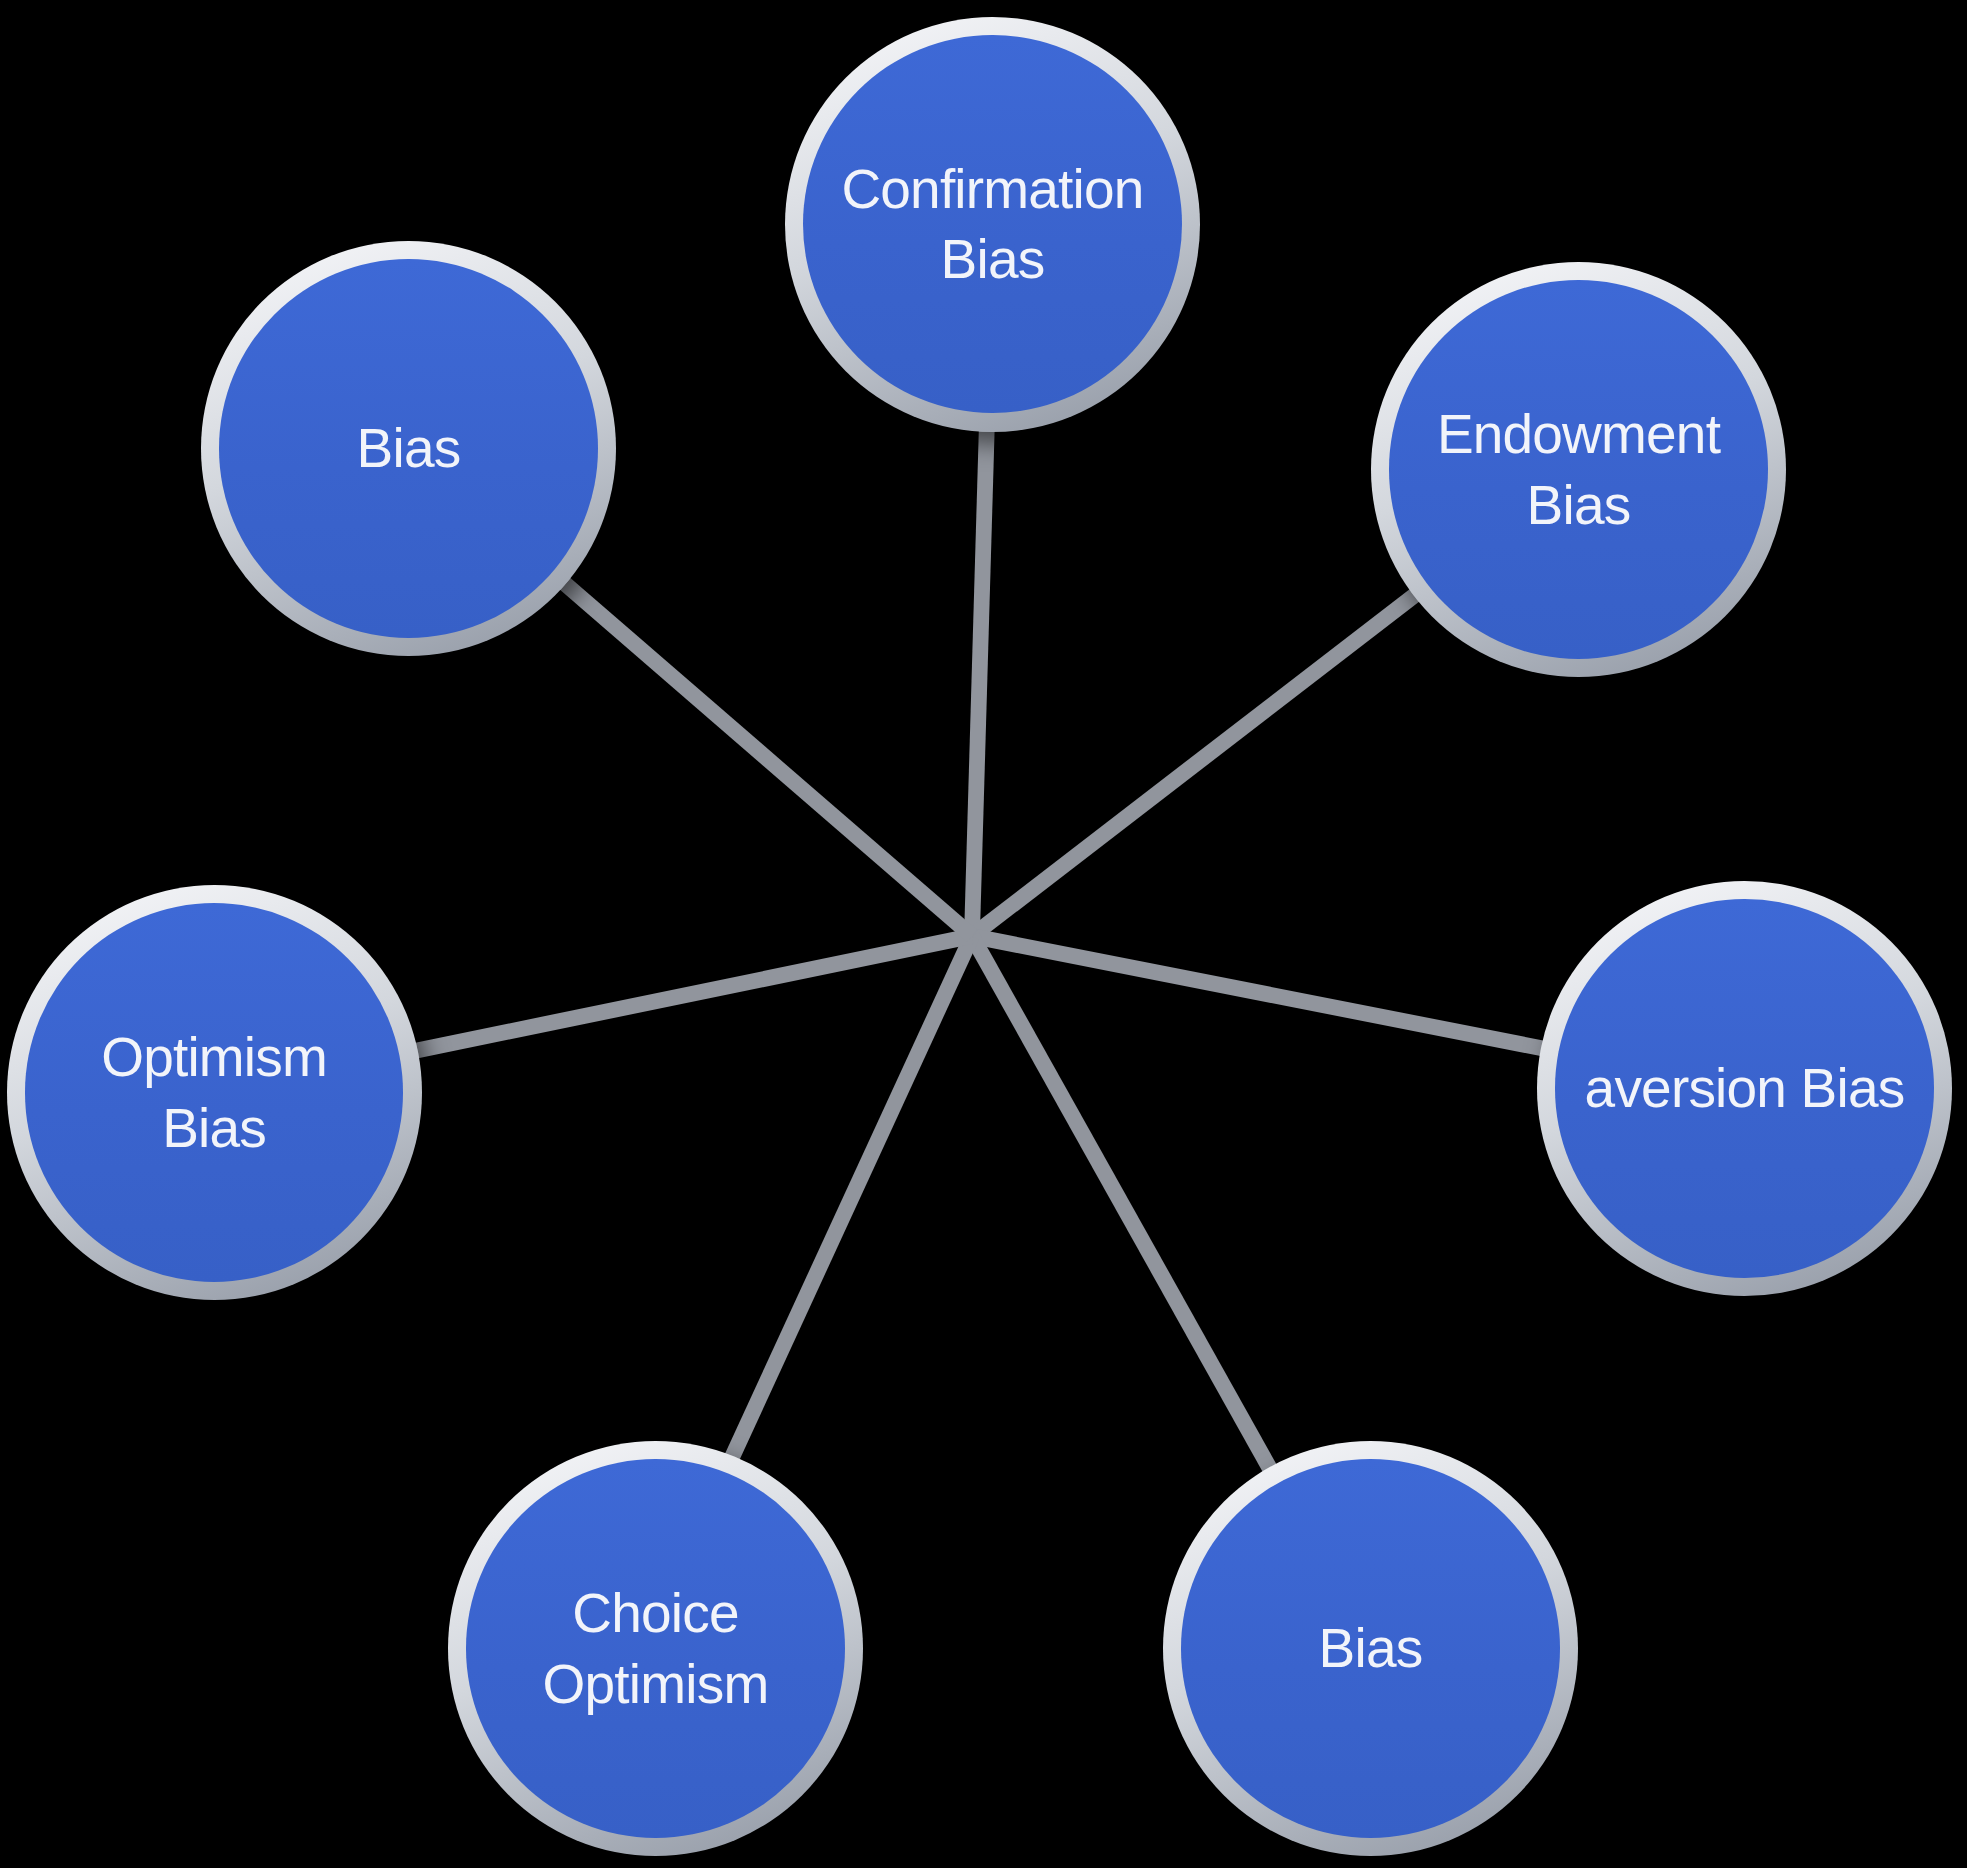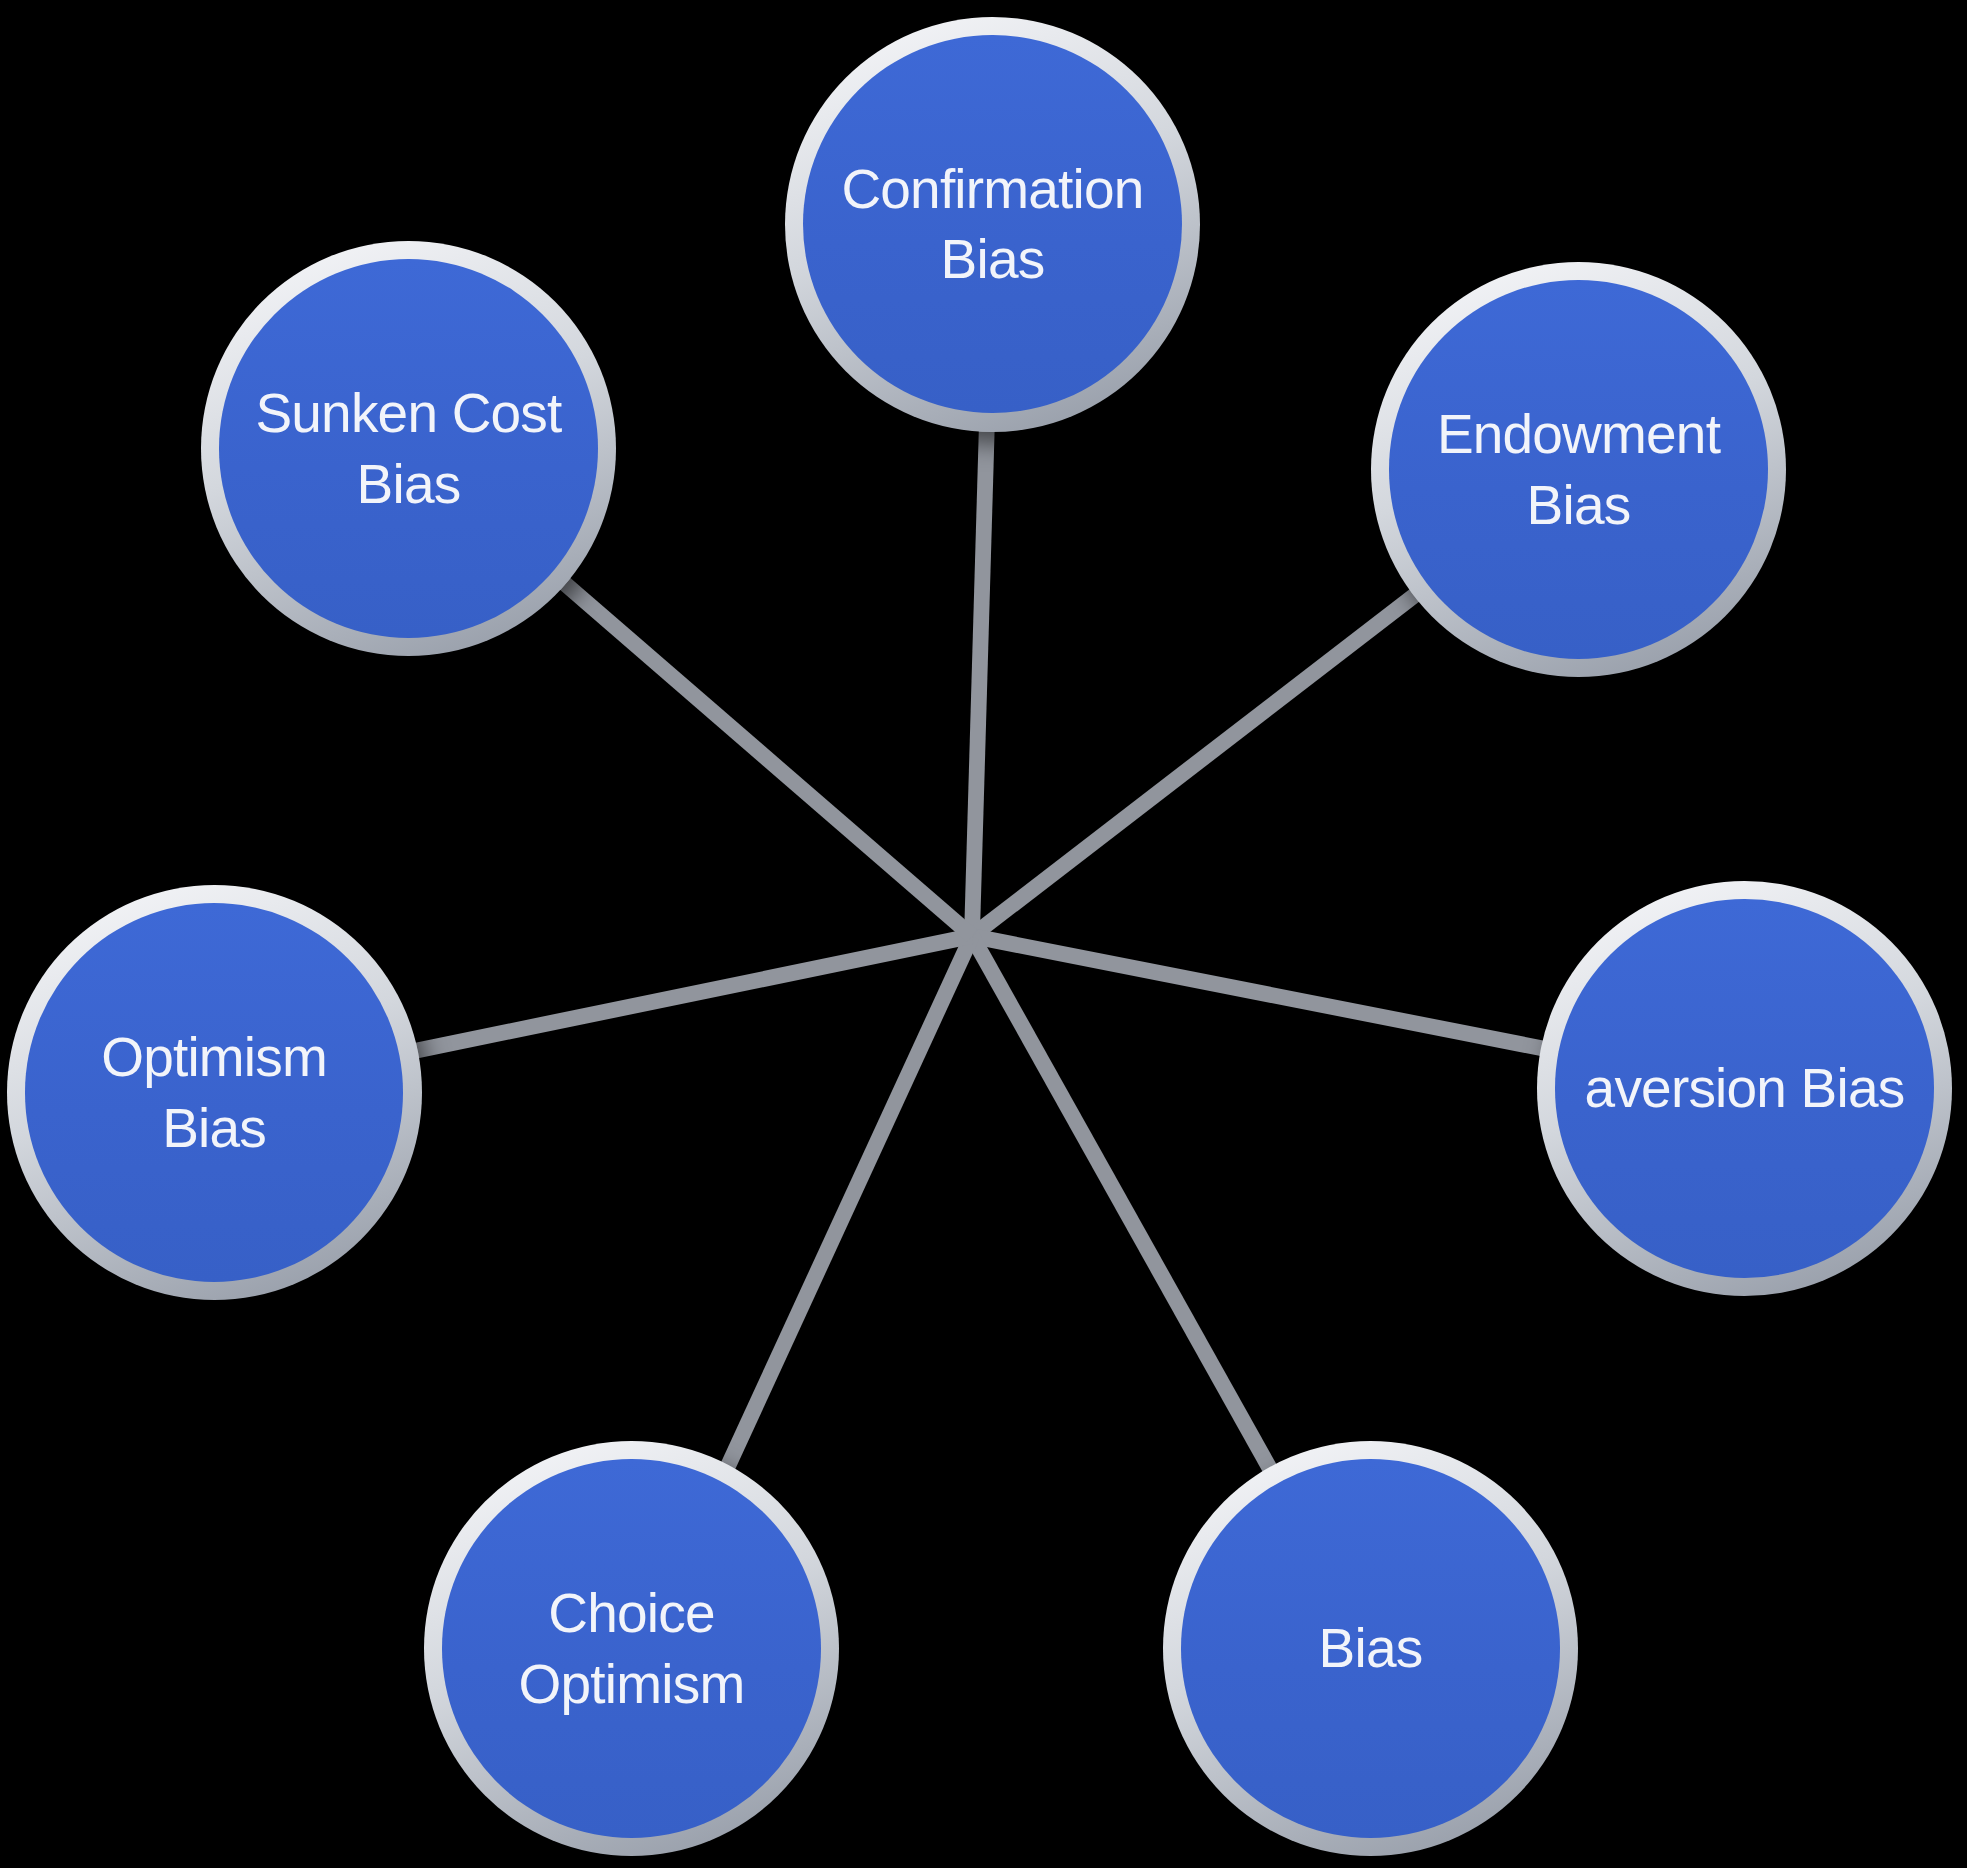--- a/index.html
+++ b/index.html
@@ -120,41 +120,40 @@
   </div>
 
   <div class="node satellite" style="left:1163px; top:1441px;">
     <div class="inner">
       <div class="label">
         <span>Bias</span>
       </div>
     </div>
   </div>
 
-  <div class="node satellite" style="left:424px; top:1441px;">
+  <div class="node satellite" style="left:448px; top:1441px;">
     <div class="inner">
       <div class="label">
         <span>Choice</span>
         <span>Optimism</span>
       </div>
     </div>
   </div>
 
   <div class="node satellite" style="left:6.6px; top:885px;">
     <div class="inner">
       <div class="label">
         <span>Optimism</span>
         <span>Bias</span>
       </div>
     </div>
   </div>
 
   <div class="node satellite" style="left:201px; top:241px;">
     <div class="inner">
       <div class="label">
-        <span>Sunken Cost</span>
         <span>Bias</span>
       </div>
     </div>
   </div>
 
 </div>
 
 
 </body></html>

